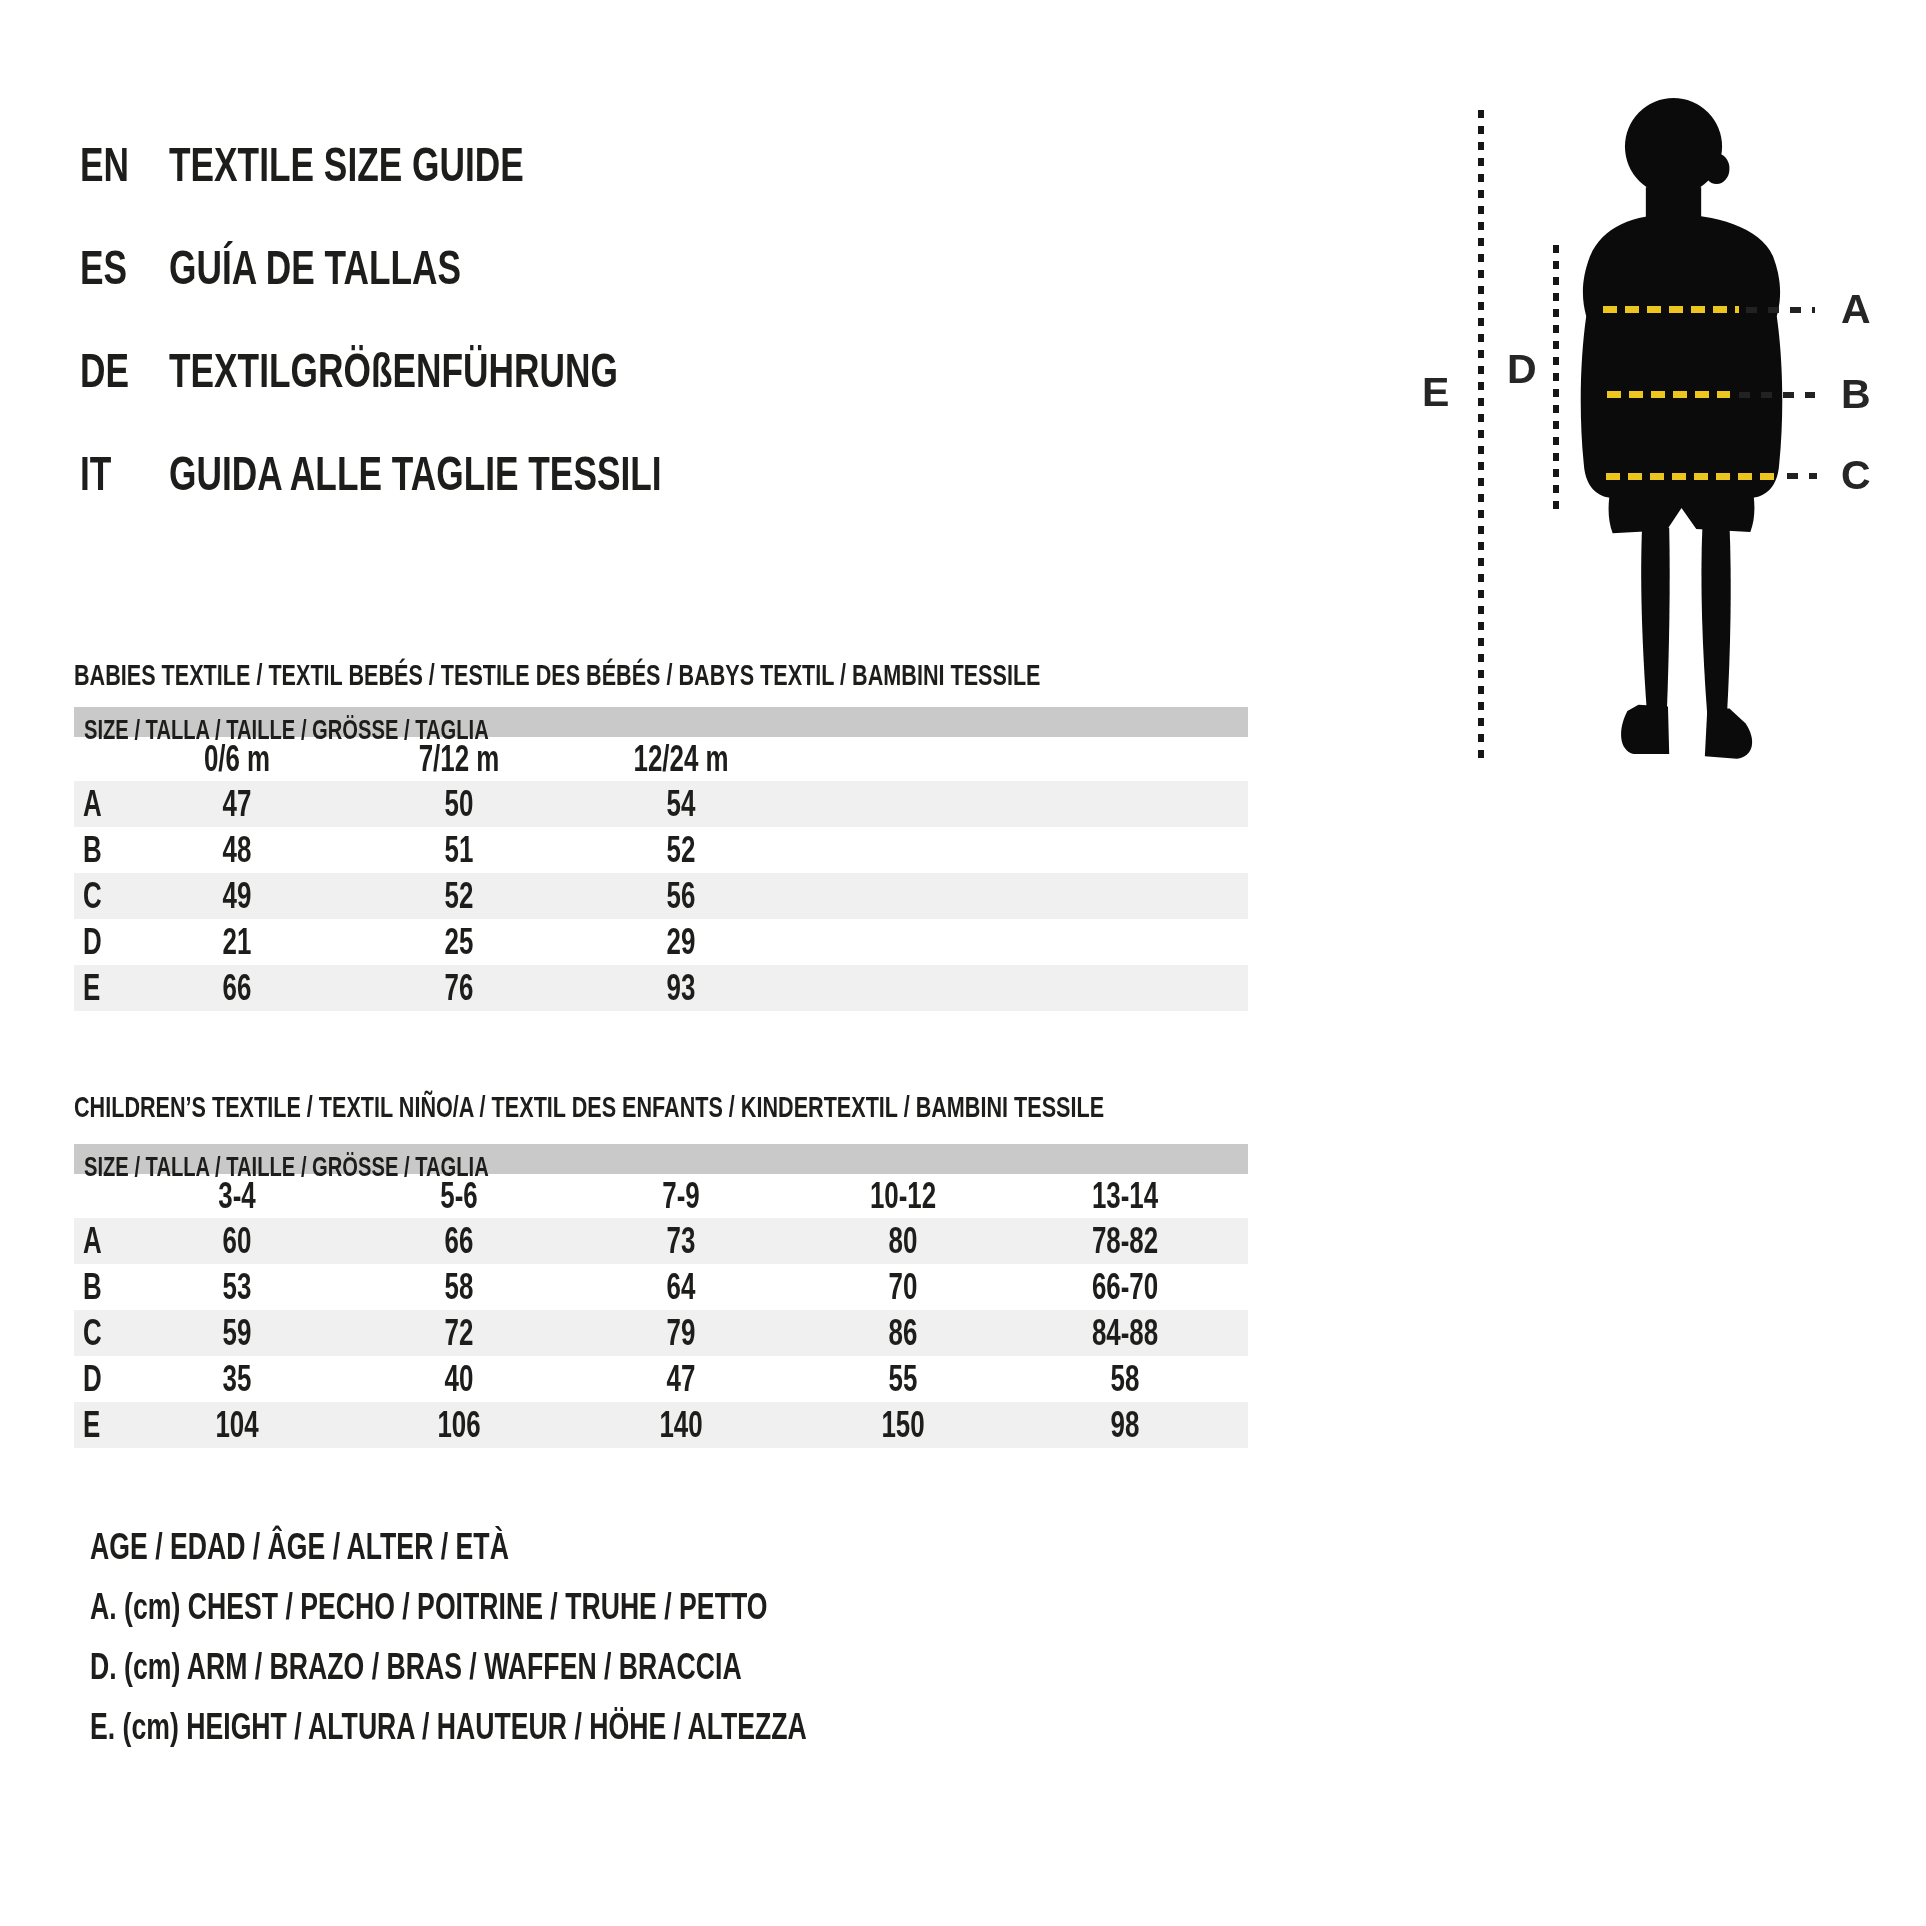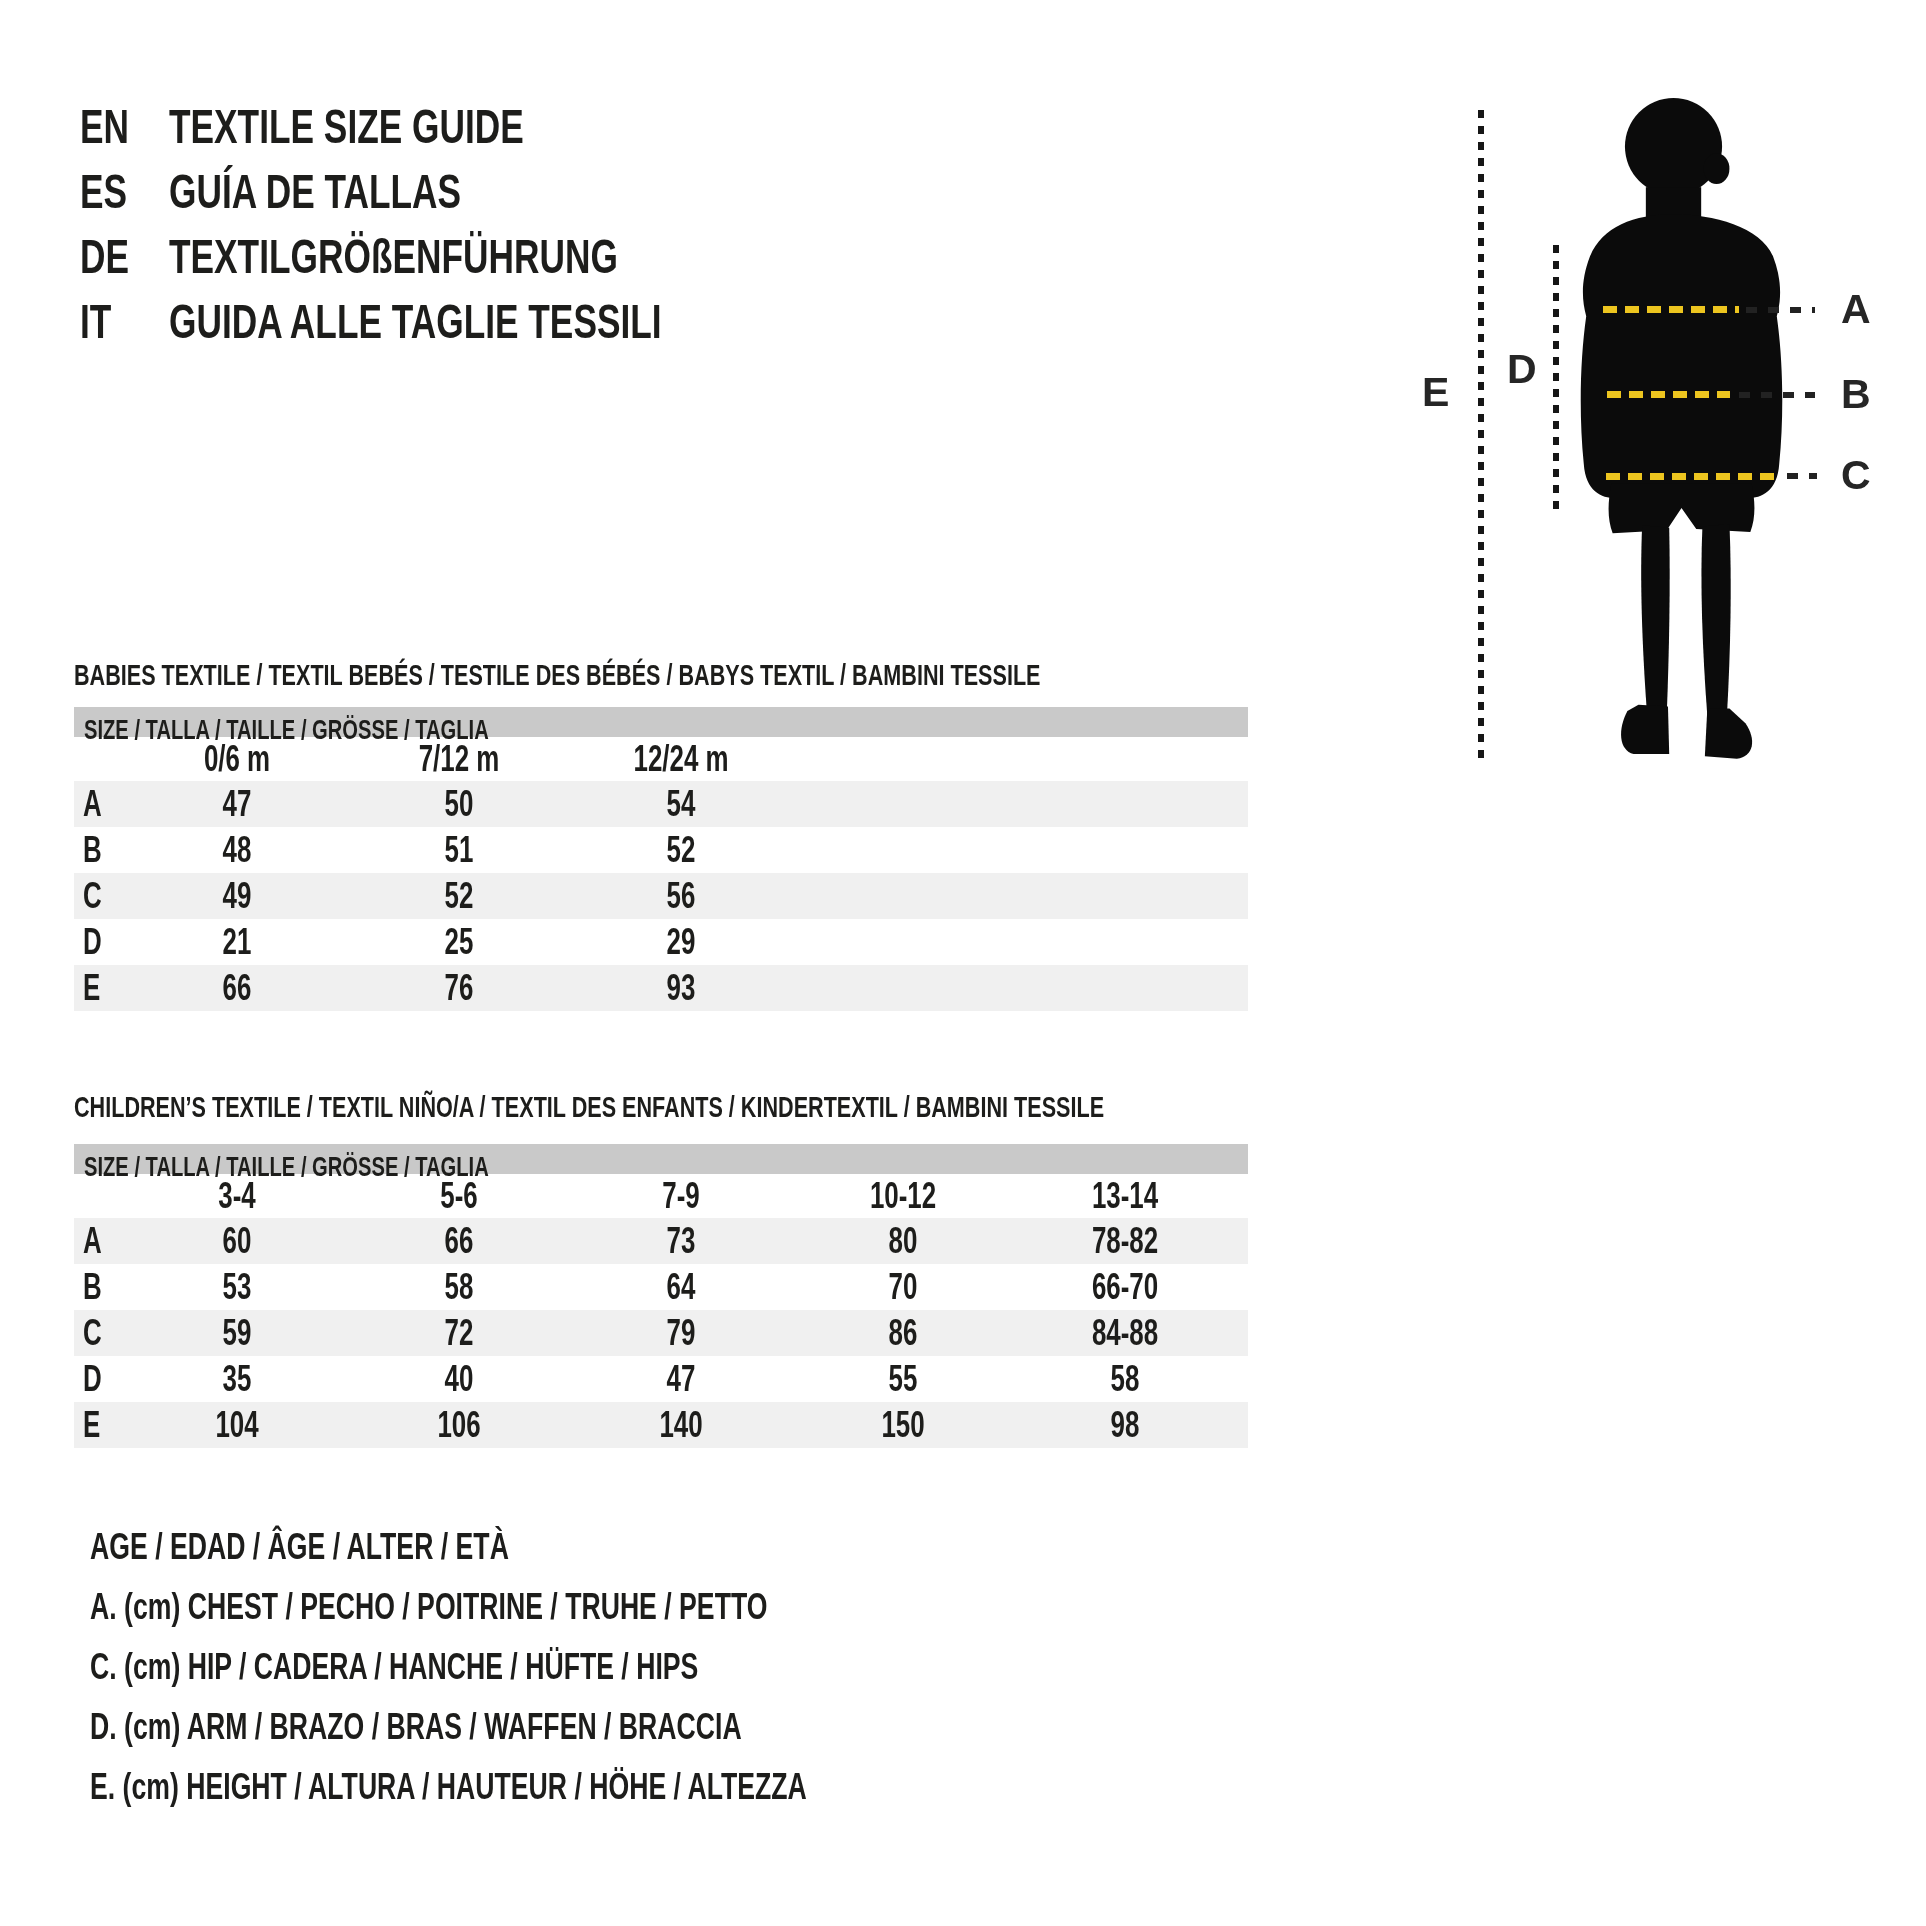--- a/index.html
+++ b/index.html
@@ -11,21 +11,21 @@
     font-weight:700;
     color:#1d1d1b;
     overflow:hidden;
   }
   
   .cnd{display:inline-block;transform:scaleX(0.72);transform-origin:0 50%;white-space:nowrap;}
   .cndc{display:inline-block;transform:scaleX(0.72);transform-origin:50% 50%;white-space:nowrap;}
 
   
   .langs{position:absolute;left:80px;top:94px;}
-  .lang-row{height:65px;line-height:65px;font-size:49px;}
+  .lang-row{height:65px;line-height:65px;font-size:49px;margin-top:38px;}
   .lang-code{display:inline-block;width:89px;vertical-align:top;}
   .lang-title{display:inline-block;vertical-align:top;}
 
   
   .sec-heading{position:absolute;left:74px;font-size:30px;line-height:41px;margin-top:8px;}
 
   
   .size-table{position:absolute;left:74px;width:1174px;}
   .size-bar{
     height:30px;line-height:46px;background:#c9c9c9;
@@ -195,19 +195,18 @@
       <div class="tcell"><span class="cndc">106</span></div>
       <div class="tcell"><span class="cndc">140</span></div>
       <div class="tcell"><span class="cndc">150</span></div>
       <div class="tcell"><span class="cndc">98</span></div>
     </div>
   </div>
 
   <div class="legend">
     <div class="legend-line"><span class="cnd">AGE / EDAD / ÂGE / ALTER / ETÀ</span></div>
     <div class="legend-line"><span class="cnd">A. (cm) CHEST / PECHO / POITRINE / TRUHE / PETTO</span></div>
-    <div class="legend-line"><span class="cnd">C. (cm) HIP / CADERA / HANCHE / HÜFTE / HIPS</span></div>
     <div class="legend-line"><span class="cnd">D. (cm) ARM / BRAZO / BRAS / WAFFEN / BRACCIA</span></div>
     <div class="legend-line"><span class="cnd">E. (cm) HEIGHT / ALTURA / HAUTEUR / HÖHE / ALTEZZA</span></div>
   </div>
 
 </div>
 
 
 </body></html>

